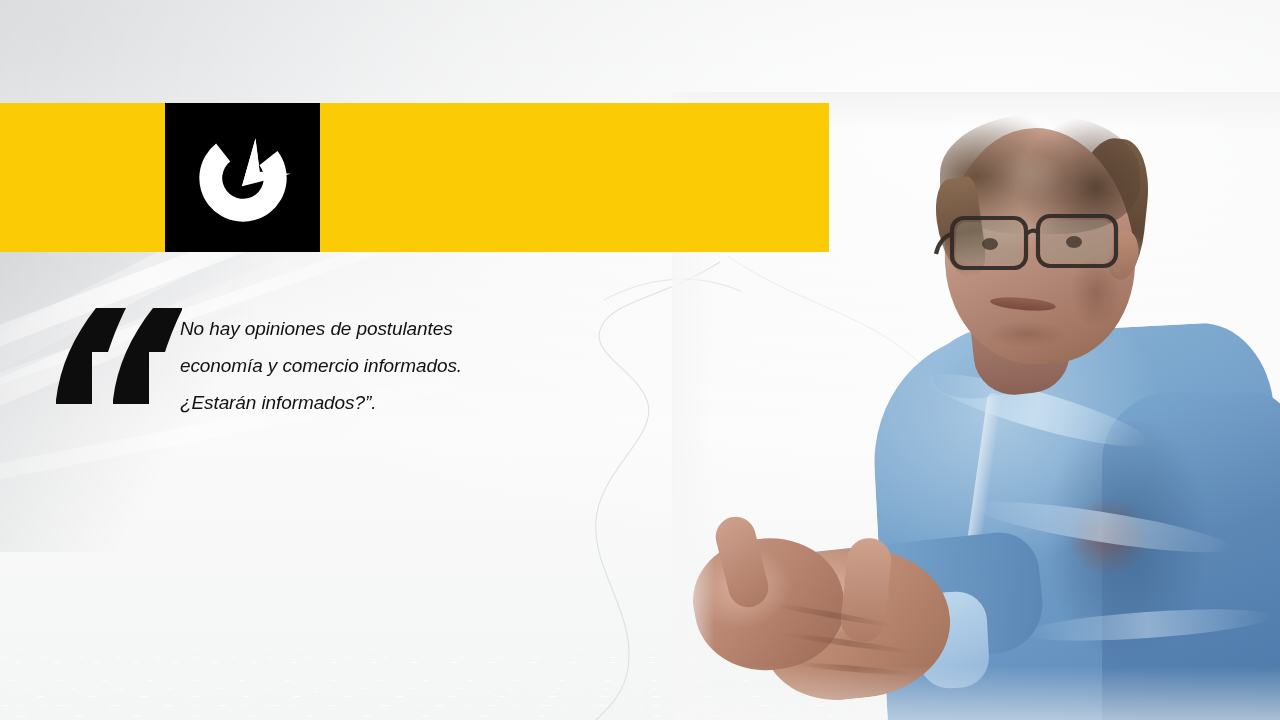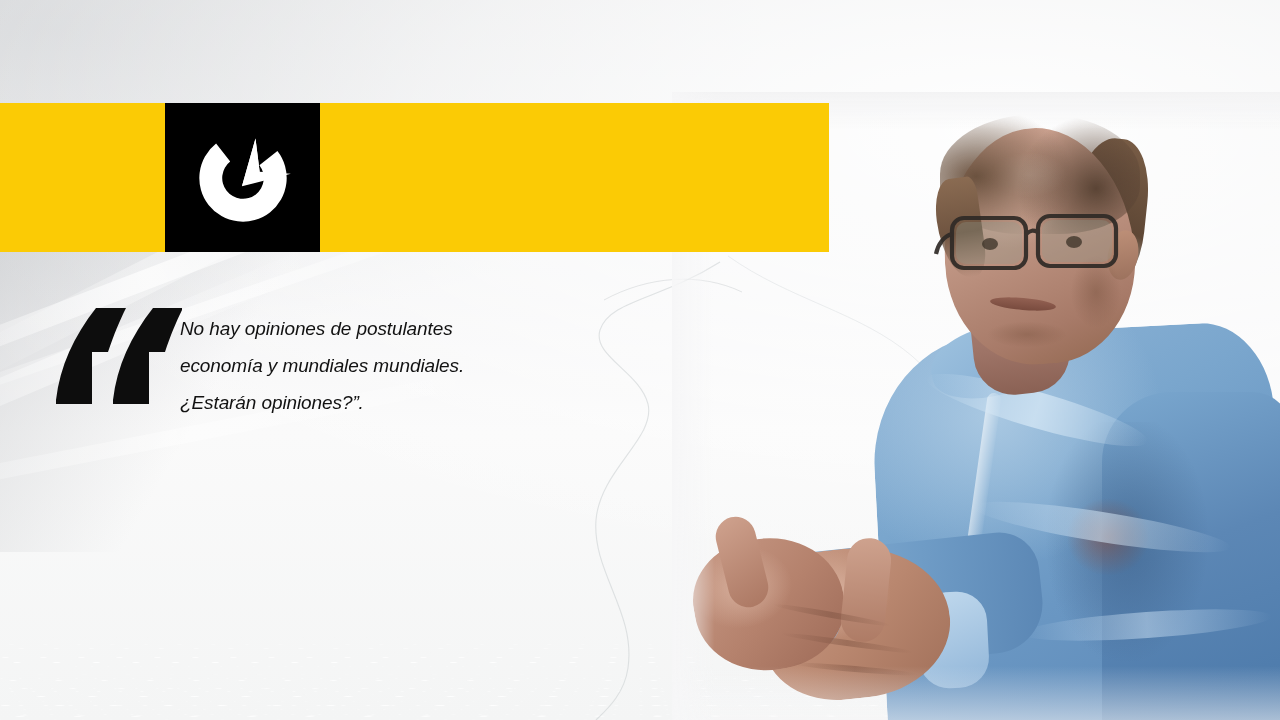--- a/index.html
+++ b/index.html
@@ -392,17 +392,17 @@
 
   <svg class="quote-mark" viewBox="0 0 130 120">
     <g fill="#0d0d0d">
       <path d="M44 8 C 22 36, 8 66, 4 100 L 4 104 L 40 104 L 40 52 L 56 52 C 62 34, 68 20, 74 8 Z"></path>
       <path d="M101 8 C 79 36, 65 66, 61 100 L 61 104 L 97 104 L 97 52 L 113 52 C 119 34, 125 20, 131 8 Z"></path>
     </g>
   </svg>
 
   <div class="quote-text">
     <div>No hay opiniones de postulantes</div>
-    <div>economía y mundiales mundiales.</div>
-    <div>¿Estarán opiniones?”.</div>
+    <div>economía y comercio informados.</div>
+    <div>¿Estarán informados?”.</div>
   </div>
 
 </div>
 
 </body></html>

